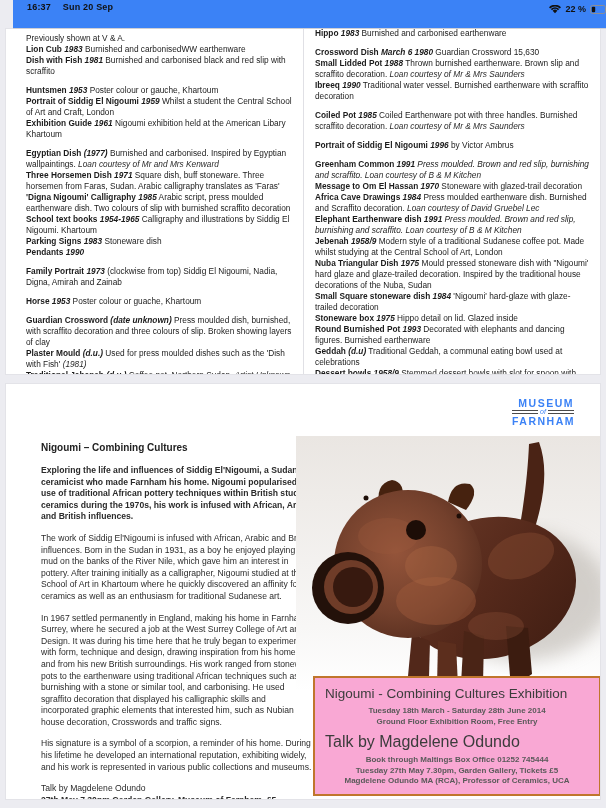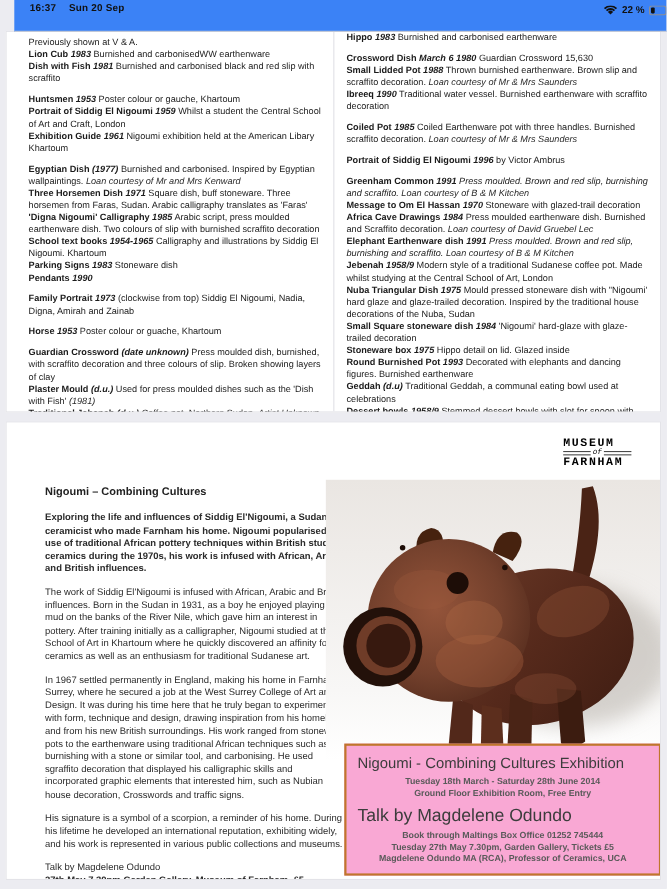--- a/index.html
+++ b/index.html
@@ -35,21 +35,21 @@
   .item .loan{font-style:italic;color:#2a2a2a;}
 
   
   .article{position:absolute;left:35px;top:58px;width:274px;color:#2b2b2b;}
   .article h2{margin:0 0 12px 0;font-size:10px;font-weight:700;color:#222;}
   .article p{margin:0 0 10px 0;font-size:8.6px;line-height:11.6px;}
   .article p.b{font-weight:700;}
   .article p.tight{margin:0;}
 
   
-  .logo{position:absolute;right:26px;top:14px;width:62px;text-align:left;color:#000000;font-family:Liberation Mono, monospace;}
+  .logo{position:absolute;right:26px;top:14px;width:62px;text-align:right;color:#3b82f6;font-family:Liberation Sans, sans-serif;}
   .logo .l1,.logo .l3{font-size:10.5px;font-weight:700;letter-spacing:1.5px;line-height:10px;}
   .logo .mid{display:flex;align-items:center;gap:2px;margin:1px 0;}
   .logo .mid .rule{flex:1;height:2px;border-top:1px solid #4a4a4a;border-bottom:1px solid #4a4a4a;}
   .logo .mid .of{font-size:7px;font-style:italic;line-height:6px;}
 
   
   .photo{position:absolute;left:290px;top:52px;width:306px;height:255px;}
   .photo svg{display:block;}
 
   

